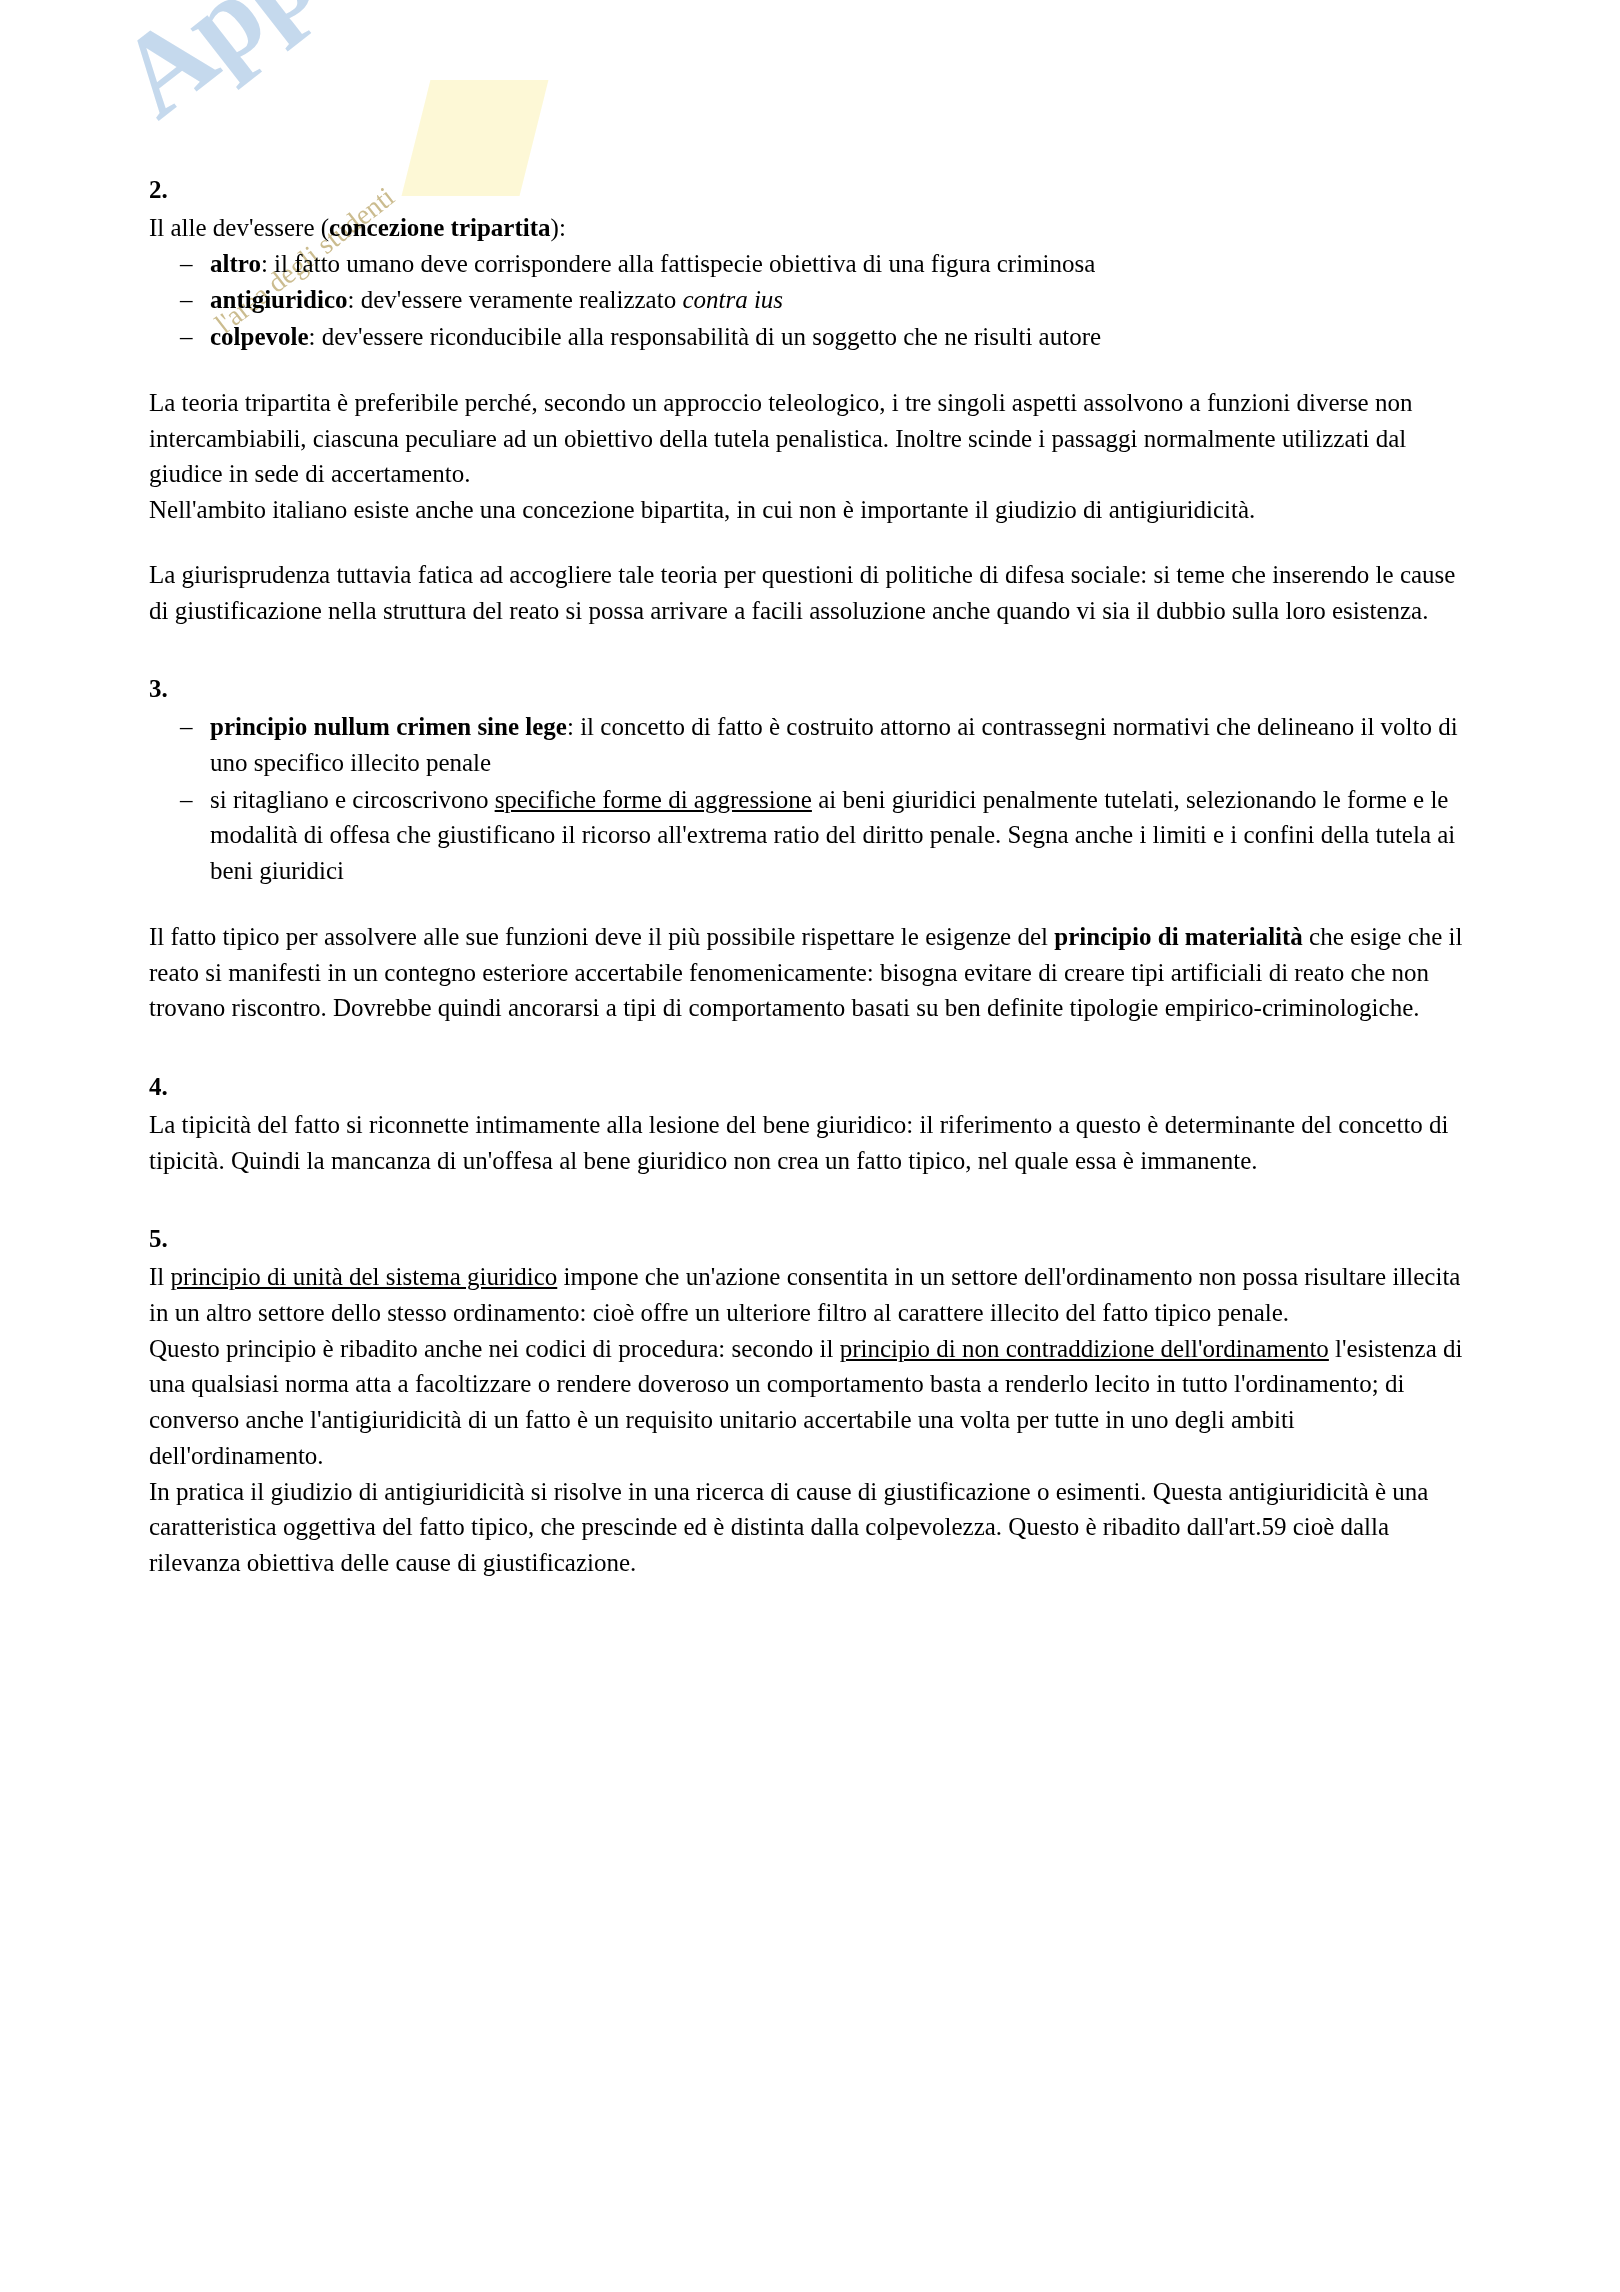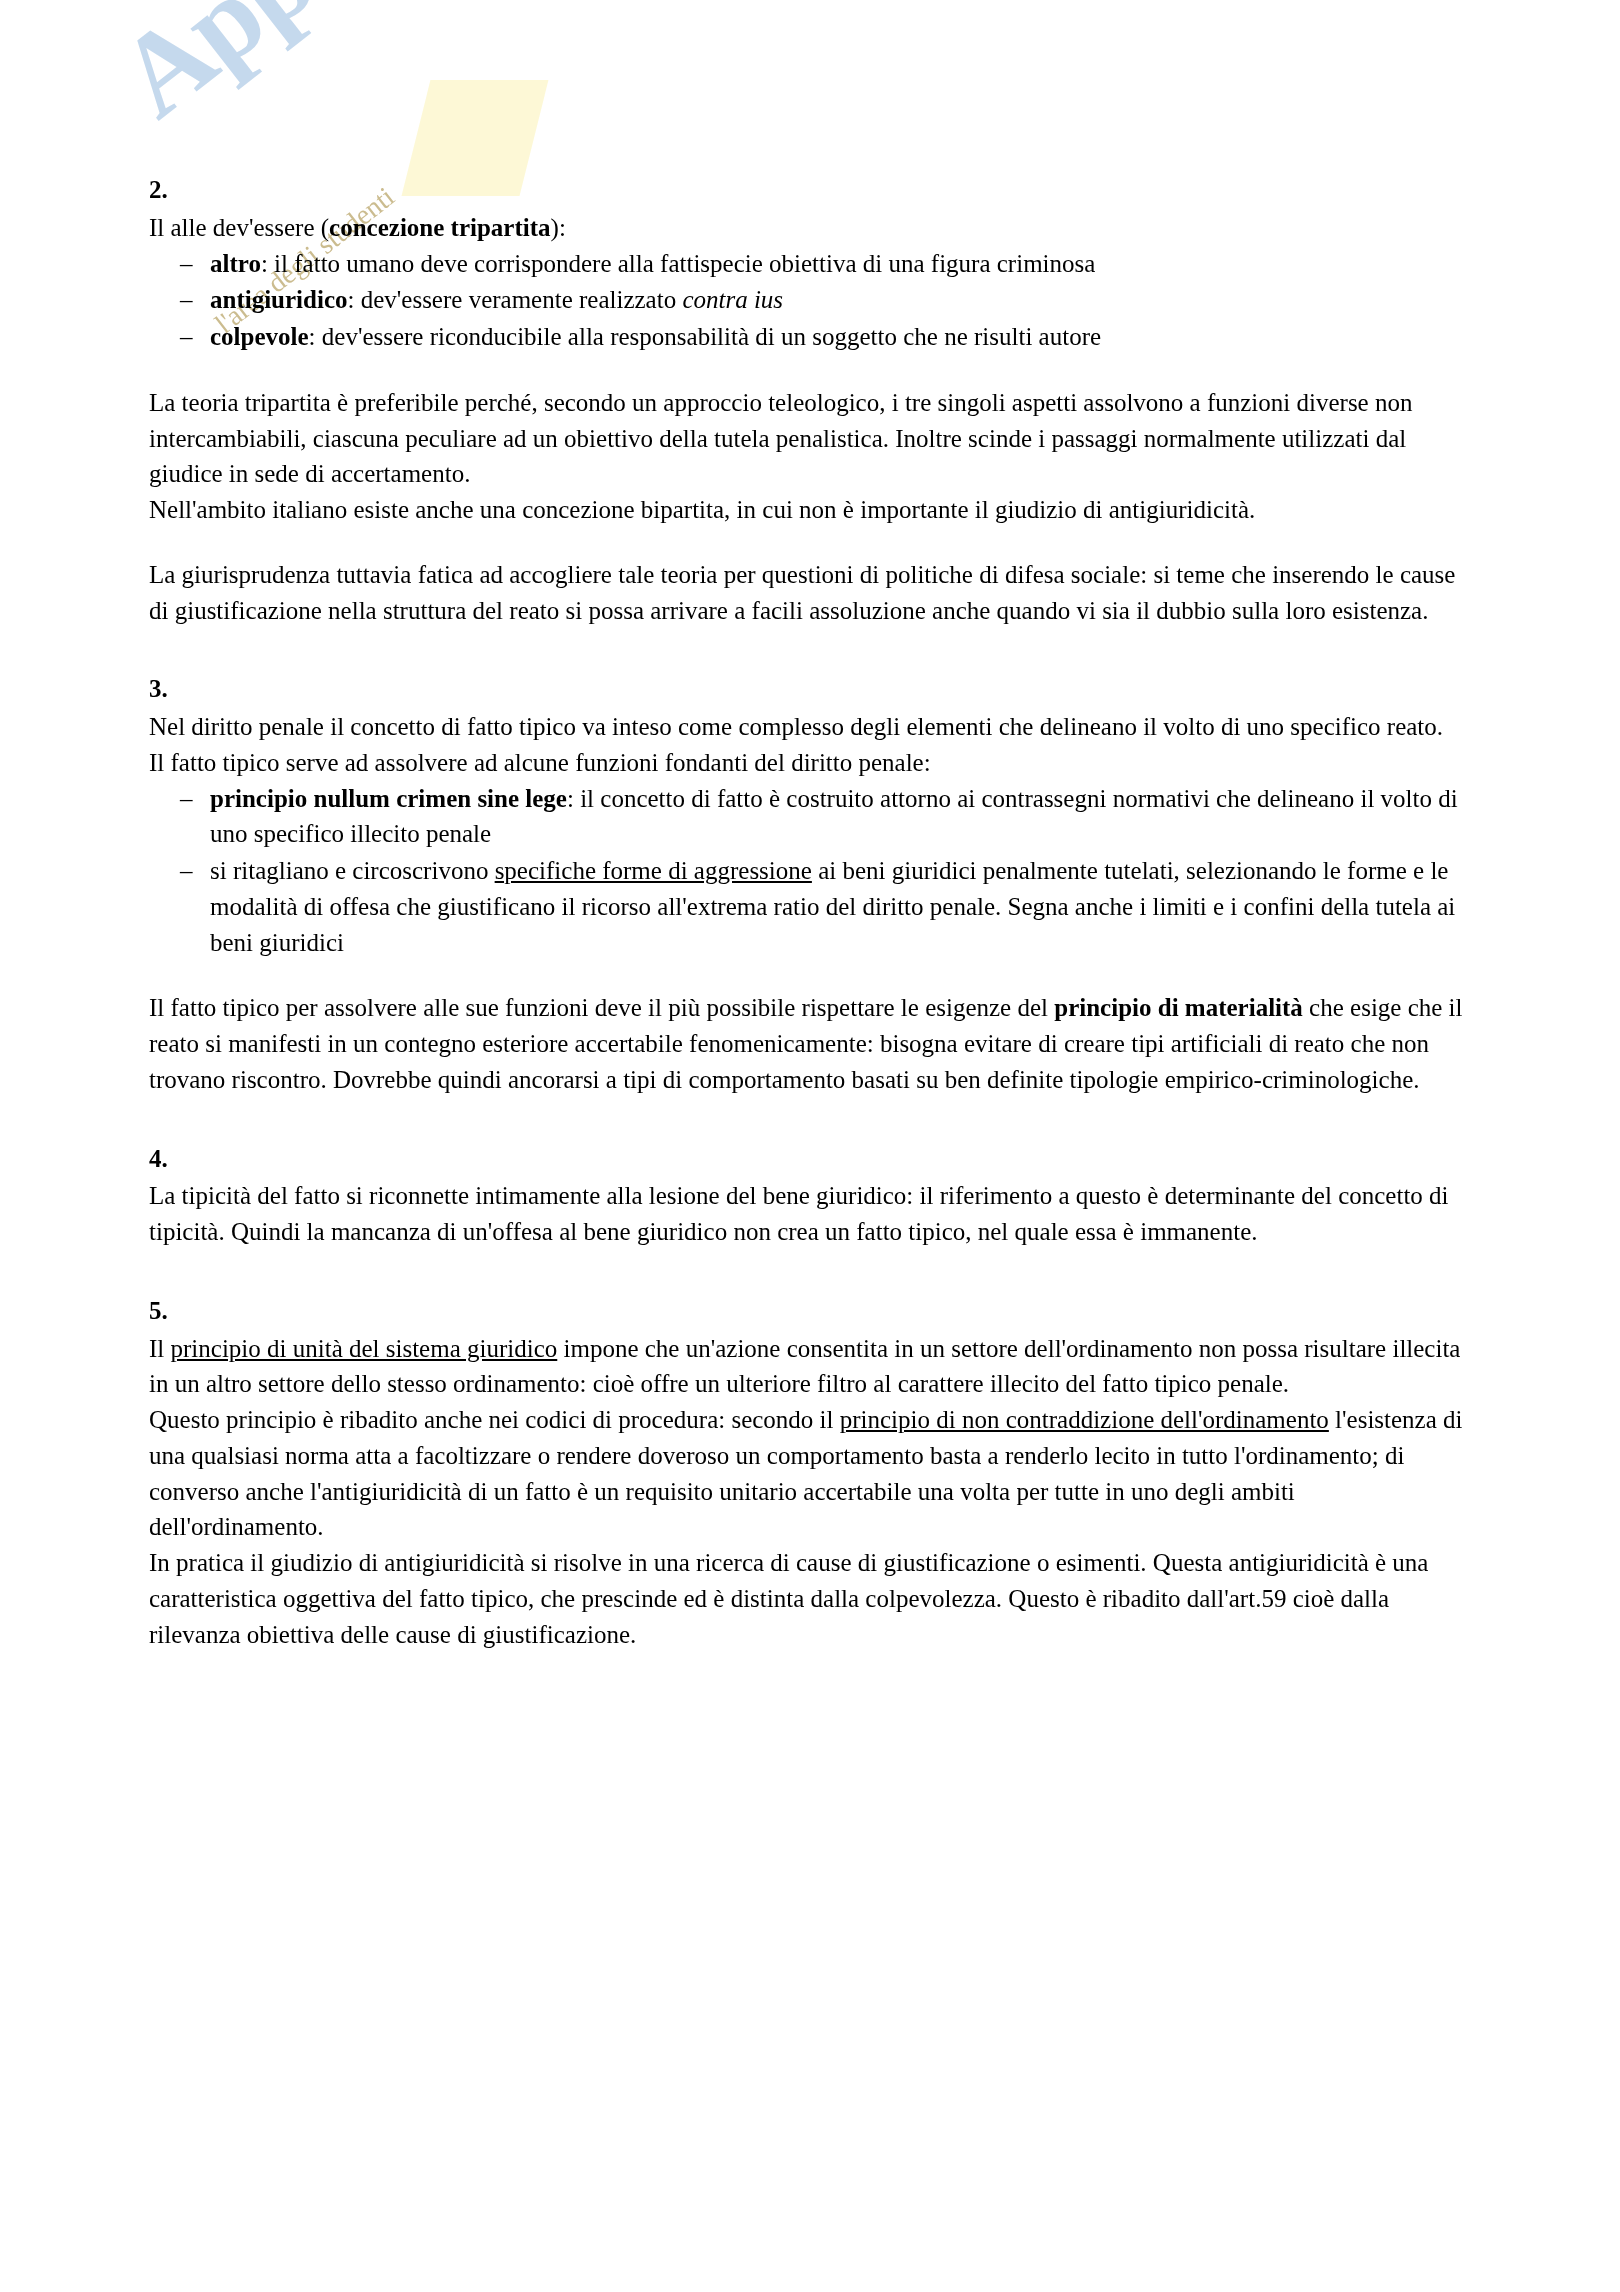--- a/index.html
+++ b/index.html
@@ -136,21 +136,20 @@
 
     <div class="gap-md"></div>
     <p class="para">La teoria tripartita è preferibile perché, secondo un approccio teleologico, i tre singoli aspetti assolvono a funzioni diverse non intercambiabili, ciascuna peculiare ad un obiettivo della tutela penalistica. Inoltre scinde i passaggi normalmente utilizzati dal giudice in sede di accertamento.</p>
     <p class="para">Nell'ambito italiano esiste anche una concezione bipartita, in cui non è importante il giudizio di antigiuridicità.</p>
     <div class="gap-md"></div>
     <p class="para">La giurisprudenza tuttavia fatica ad accogliere tale teoria per questioni di politiche di difesa sociale: si teme che inserendo le cause di giustificazione nella struttura del reato si possa arrivare a facili assoluzione anche quando vi sia il dubbio sulla loro esistenza.</p>
 
     <div class="gap-lg"></div>
 
     <div class="section-num">3.</div>
-    <p class="para">Nel diritto penale il concetto di fatto tipico va inteso come complesso degli elementi che delineano il volto di uno specifico reato. Il fatto tipico serve ad assolvere ad alcune funzioni fondanti del diritto penale:</p>
     <ul class="dashlist">
       <li>
         <span class="dash">–</span>
         <b>principio nullum crimen sine lege</b><span>: il concetto di fatto è costruito attorno ai contrassegni normativi che delineano il volto di uno specifico illecito penale</span>
       </li>
       <li>
         <span class="dash">–</span>
         <span>si ritagliano e circoscrivono </span><u class="ul">specifiche forme di aggressione</u><span> ai beni giuridici penalmente tutelati, selezionando le forme e le modalità di offesa che giustificano il ricorso all'extrema ratio del diritto penale. Segna anche i limiti e i confini della tutela ai beni giuridici</span>
       </li>
     </ul>

